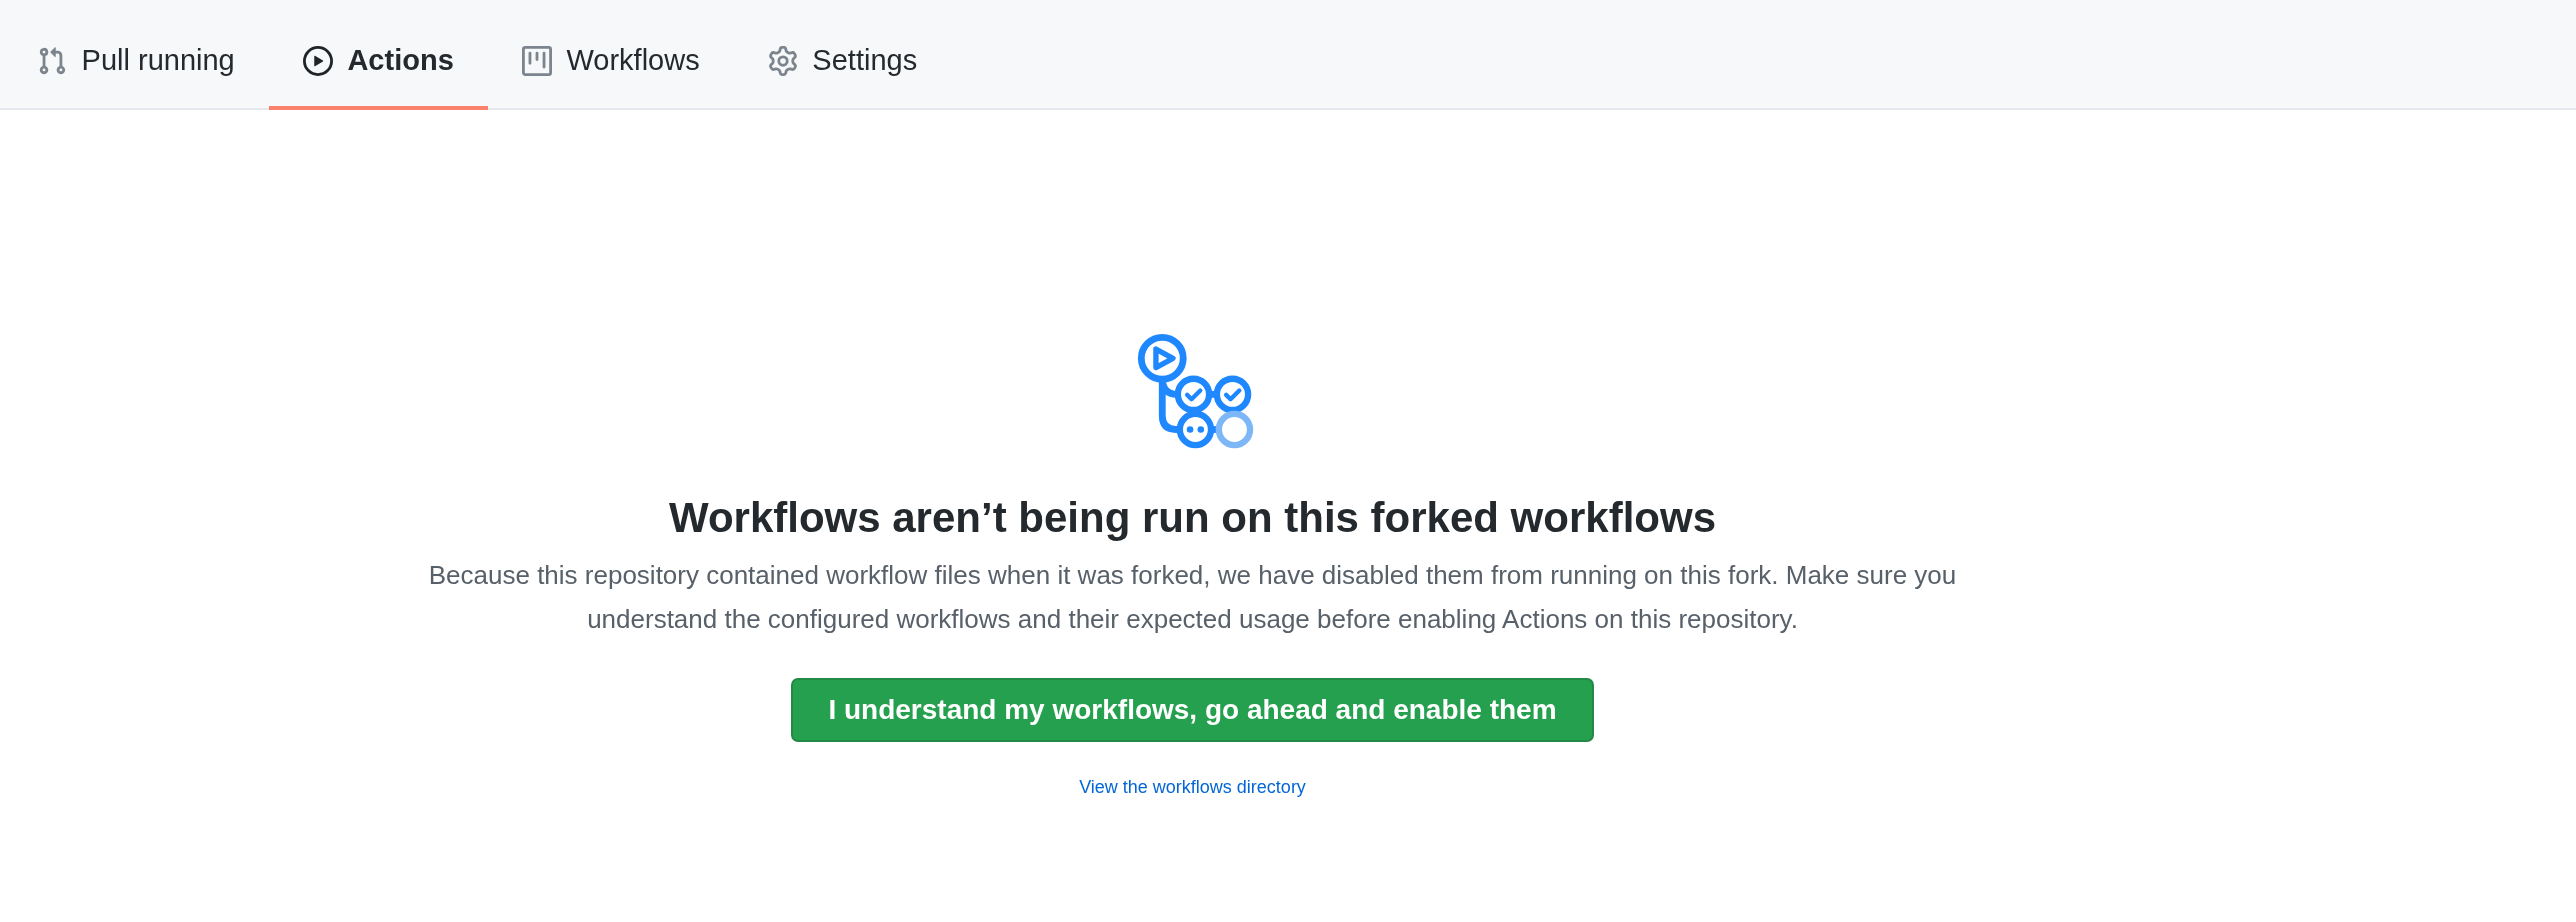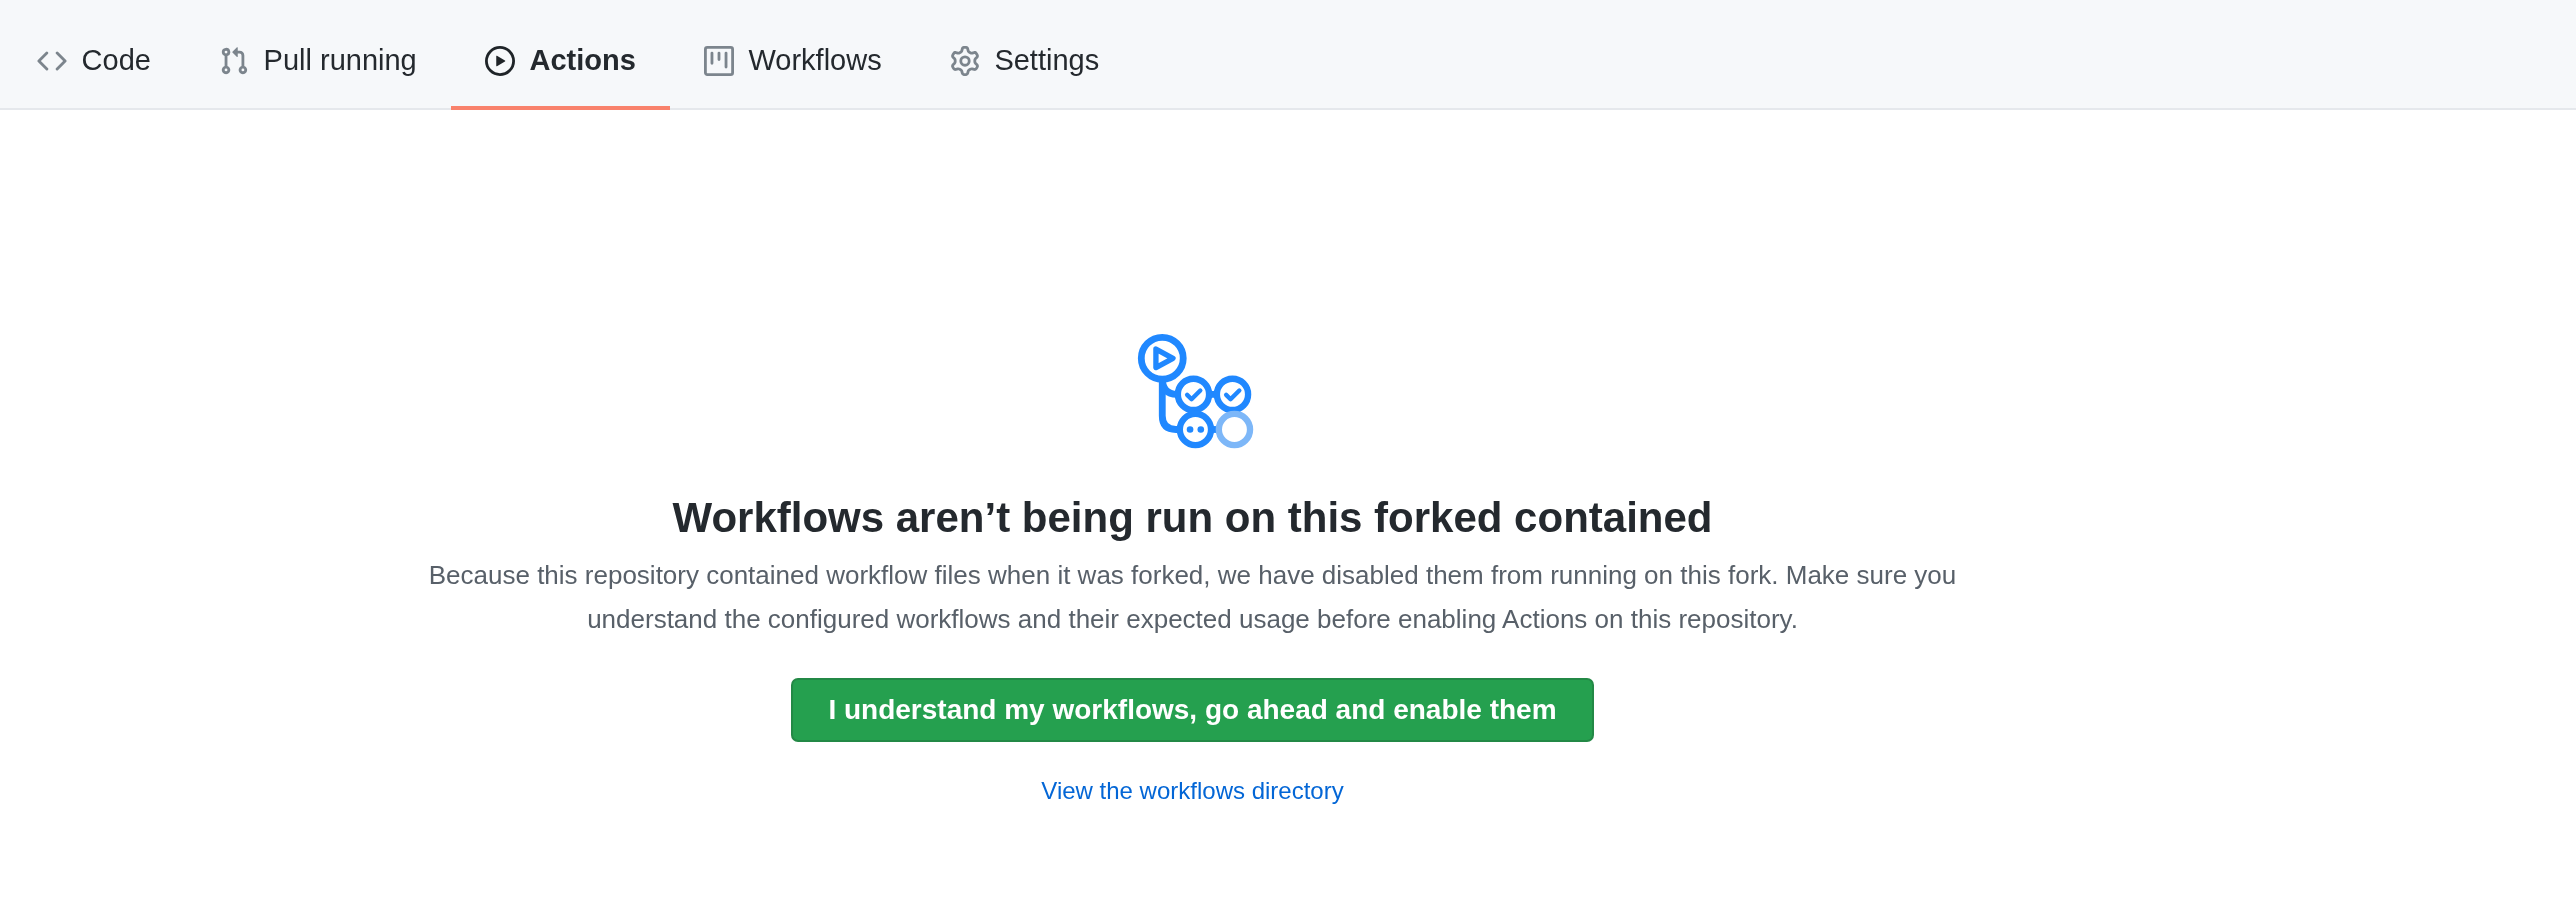--- a/index.html
+++ b/index.html
@@ -76,37 +76,31 @@
     border: 2px solid rgba(27,31,35,0.18);
     border-radius: 7px;
     color: #ffffff;
     font-family: inherit;
     font-size: 28px;
     font-weight: bold;
     cursor: pointer;
   }
   .bs-link-row { margin-top: 35px; }
   .bs-link {
-    font-size: 24px;
+    font-size: 18px;
     color: #0366d6;
     text-decoration: none;
     cursor: pointer;
   }
 </style>
 </head>
 <body>
 
 <nav class="tabbar">
 
-  <a class="tab">
-    <svg class="octicon" viewBox="0 0 16 16" aria-hidden="true">
-      <path fill-rule="evenodd" d="M4.72 3.22a.75.75 0 011.06 1.06L2.06 8l3.72 3.72a.75.75 0 11-1.06 1.06L.47 8.53a.75.75 0 010-1.06l4.25-4.25zm6.56 0a.75.75 0 10-1.06 1.06L13.94 8l-3.72 3.72a.75.75 0 101.06 1.06l4.25-4.25a.75.75 0 000-1.06l-4.25-4.25z"></path>
-    </svg>
-    <span>Code</span>
-  </a>
 
   <a class="tab">
     <svg class="octicon" viewBox="0 0 16 16" aria-hidden="true">
       <path fill-rule="evenodd" d="M1.5 3.25a2.25 2.25 0 113 2.122v5.256a2.251 2.251 0 11-1.5 0V5.372A2.25 2.25 0 011.5 3.25zm5.677-.177L9.573.677A.25.25 0 0110 .854V2.5h1A2.5 2.5 0 0113.5 5v5.628a2.251 2.251 0 11-1.5 0V5a1 1 0 00-1-1h-1v1.646a.25.25 0 01-.427.177L7.177 3.427a.25.25 0 010-.354zM3.75 2.5a.75.75 0 100 1.5.75.75 0 000-1.5zm0 9.5a.75.75 0 100 1.5.75.75 0 000-1.5zm8.25.75a.75.75 0 101.5 0 .75.75 0 00-1.5 0z"></path>
     </svg>
     <span>Pull running</span>
   </a>
 
   <a class="tab active">
     <svg class="octicon" viewBox="0 0 16 16" aria-hidden="true">
@@ -149,21 +143,21 @@
       <circle cx="106" cy="66" r="16" fill="#ffffff" stroke="#2088ff" stroke-width="6.5"></circle>
       <path d="M99.5,66.5 l4.5,4.5 l9,-9" fill="none" stroke="#2088ff" stroke-width="4.5" stroke-linecap="round" stroke-linejoin="round"></path>
 
       <circle cx="68" cy="102" r="16" fill="#ffffff" stroke="#2088ff" stroke-width="6.5"></circle>
       <circle cx="62.5" cy="102" r="3.4" fill="#2088ff"></circle>
       <circle cx="73.5" cy="102" r="3.4" fill="#2088ff"></circle>
 
       <circle cx="108" cy="102" r="16" fill="#ffffff" stroke="#7db7f8" stroke-width="6.5"></circle>
     </svg>
 
-    <h2 class="bs-title">Workflows aren’t being run on this forked contained</h2>
+    <h2 class="bs-title">Workflows aren’t being run on this forked workflows</h2>
 
     <p class="bs-desc">Because this repository contained workflow files when it was forked, we have disabled them from running on this fork. Make sure you understand the configured workflows and their expected usage before enabling Actions on this repository.</p>
 
     <button class="bs-button">I understand my workflows, go ahead and enable them</button>
 
     <div class="bs-link-row">
       <a class="bs-link">View the workflows directory</a>
     </div>
 
   </div>

